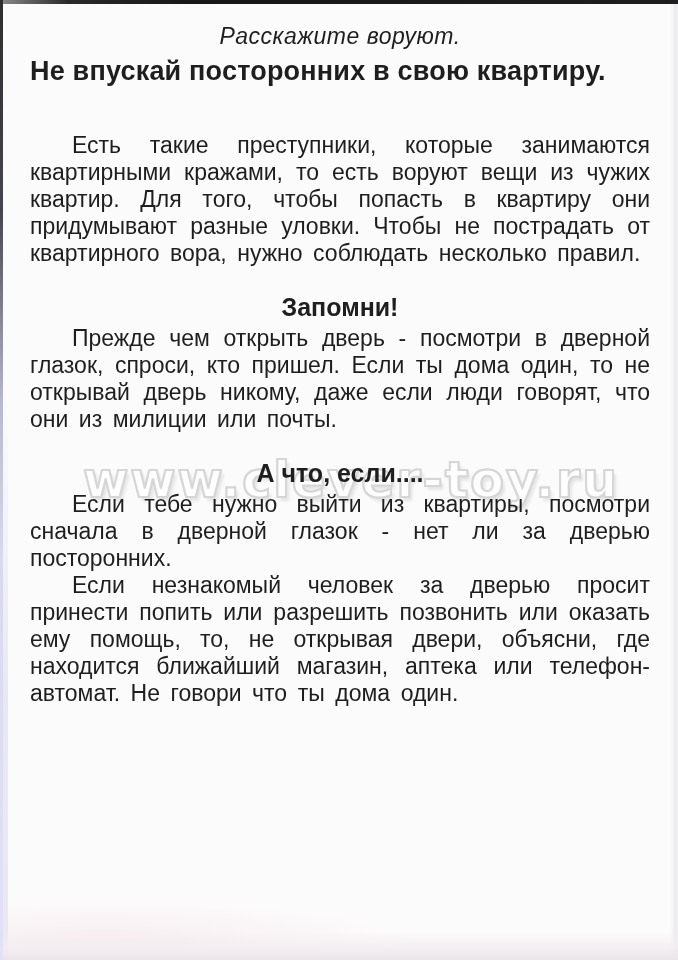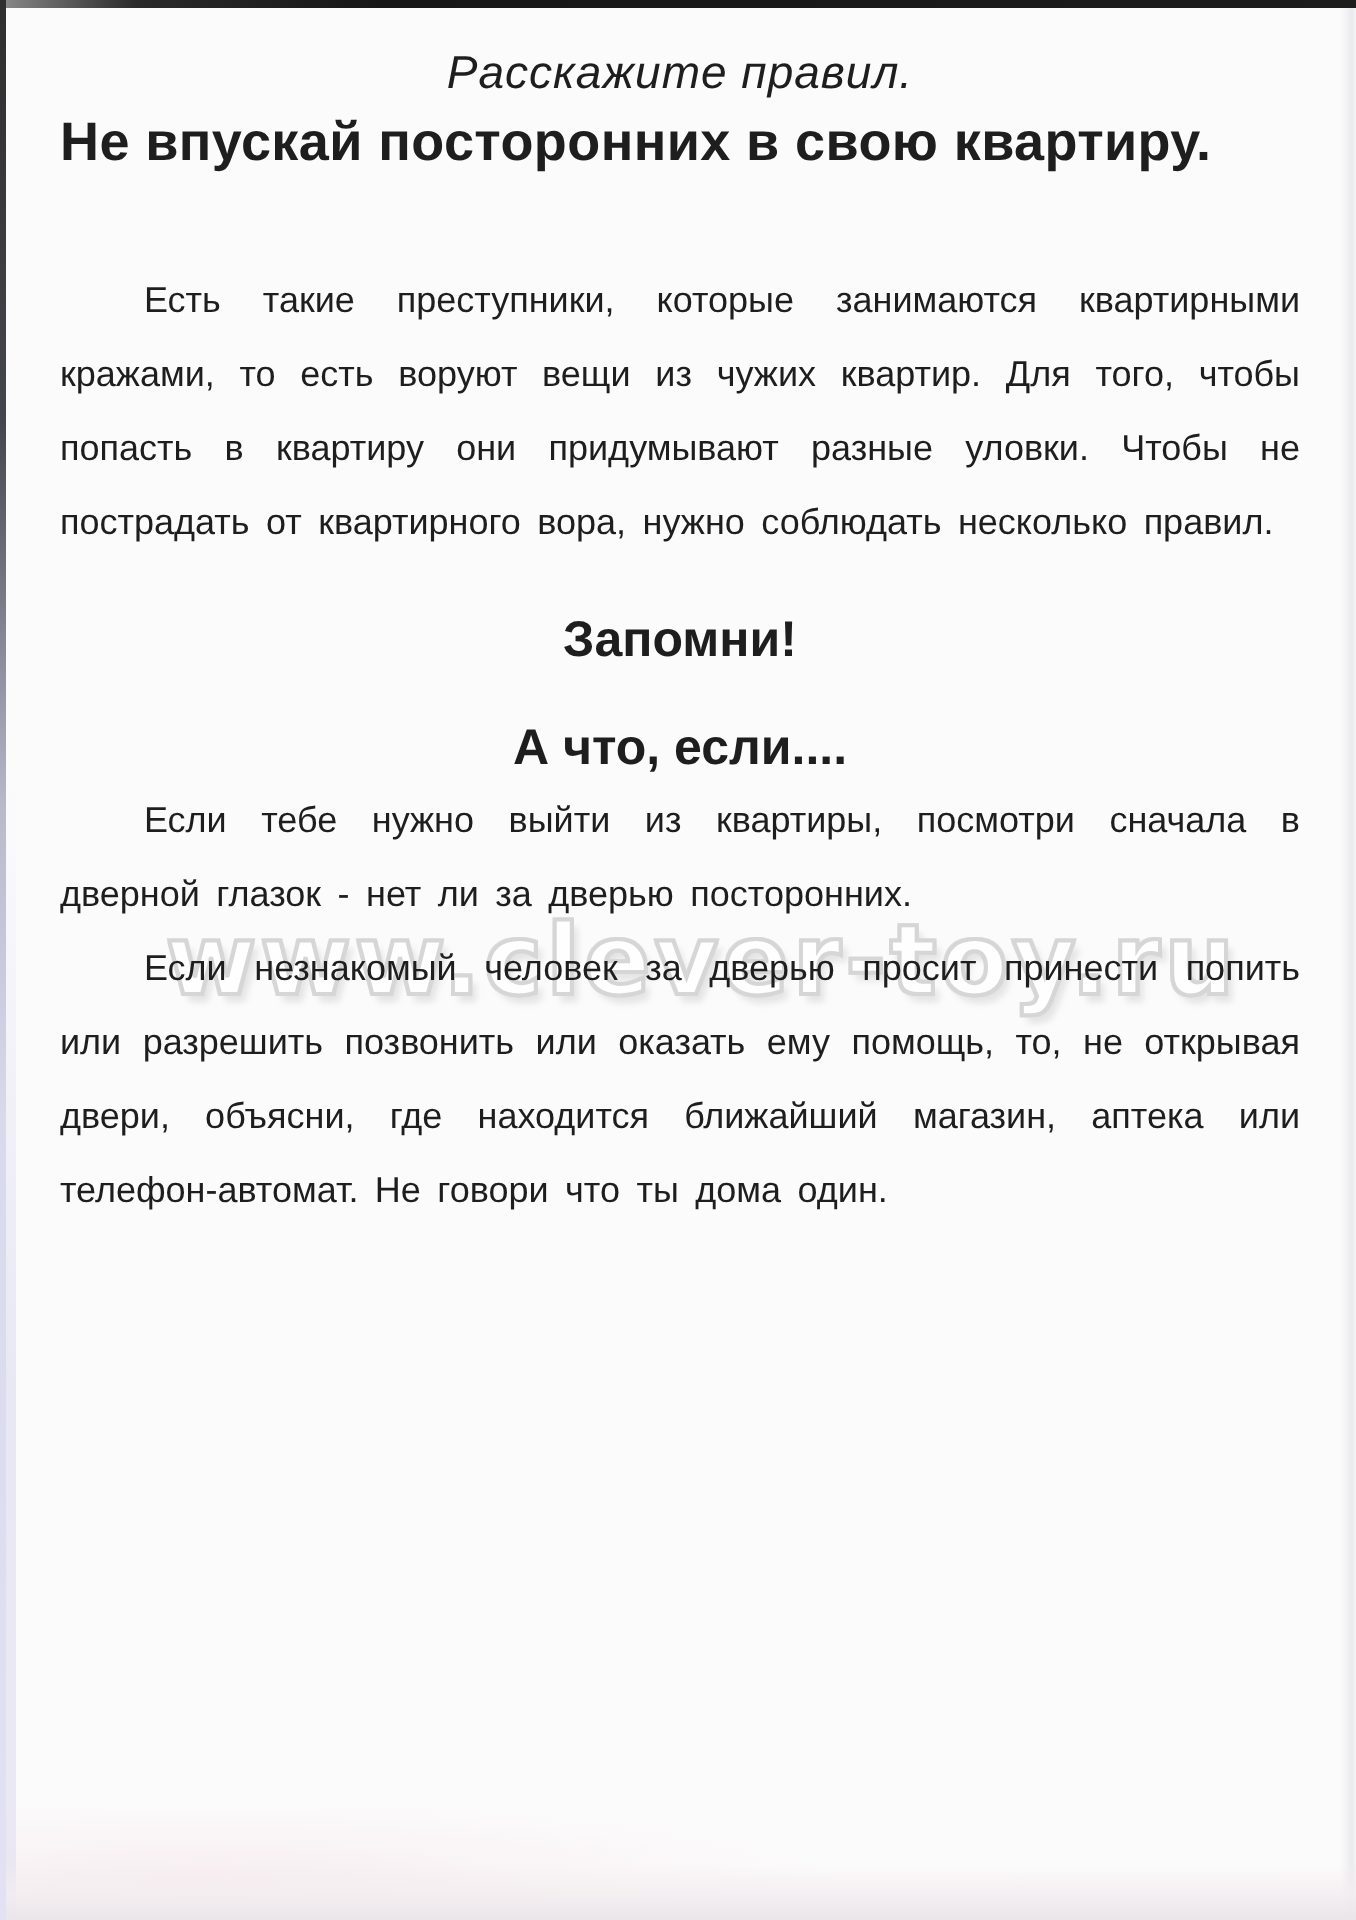--- a/index.html
+++ b/index.html
@@ -64,22 +64,22 @@
   .title {
     margin: 4px 0 44px 0;
     font-size: 27px;
     line-height: 34px;
     font-weight: bold;
     text-align: left;
     letter-spacing: 0.2px;
   }
   .body {
     margin: 0;
-    font-size: 18px;
-    line-height: 37px;
+    font-size: 23px;
+    line-height: 27px;
     text-align: justify;
     text-indent: 42px;
     word-spacing: 0.18em;
   }
   .section { margin-top: 26px; }
   .section-heading {
     margin: 0 0 4px 0;
     font-size: 25px;
     line-height: 28px;
     font-weight: bold;
@@ -95,28 +95,29 @@
   <div class="edge-left"></div>
   <div class="edge-left-soft"></div>
   <div class="edge-right"></div>
   <div class="bottom-tint"></div>
   <div class="edge-bottom"></div>
 
   <div class="watermark">www.clever-toy.ru</div>
 
   <div class="doc">
 
-    <div class="subtitle">Расскажите правил.</div>
+    <div class="subtitle">Расскажите воруют.</div>
 
     <h1 class="title">Не впускай посторонних в свою квартиру.</h1>
 
     <p class="body">Есть такие преступники, которые занимаются квартирными кражами, то есть воруют вещи из чужих квартир. Для того, чтобы попасть в квартиру они придумывают разные уловки. Чтобы не пострадать от квартирного вора, нужно соблюдать несколько правил.</p>
 
     <div class="section">
       <h2 class="section-heading">Запомни!</h2>
+      <p class="body">Прежде чем открыть дверь - посмотри в дверной глазок, спроси, кто пришел. Если ты дома один, то не открывай дверь никому, даже если люди говорят, что они из милиции или почты.</p>
     </div>
 
     <div class="section">
       <h2 class="section-heading">А что, если....</h2>
       <p class="body">Если тебе нужно выйти из квартиры, посмотри сначала в дверной глазок - нет ли за дверью посторонних.</p>
       <p class="body">Если незнакомый человек за дверью просит принести попить или разрешить позвонить или оказать ему помощь, то, не открывая двери, объясни, где находится ближайший магазин, аптека или телефон-автомат. Не говори что ты дома один.</p>
     </div>
 
   </div>
 </div>

